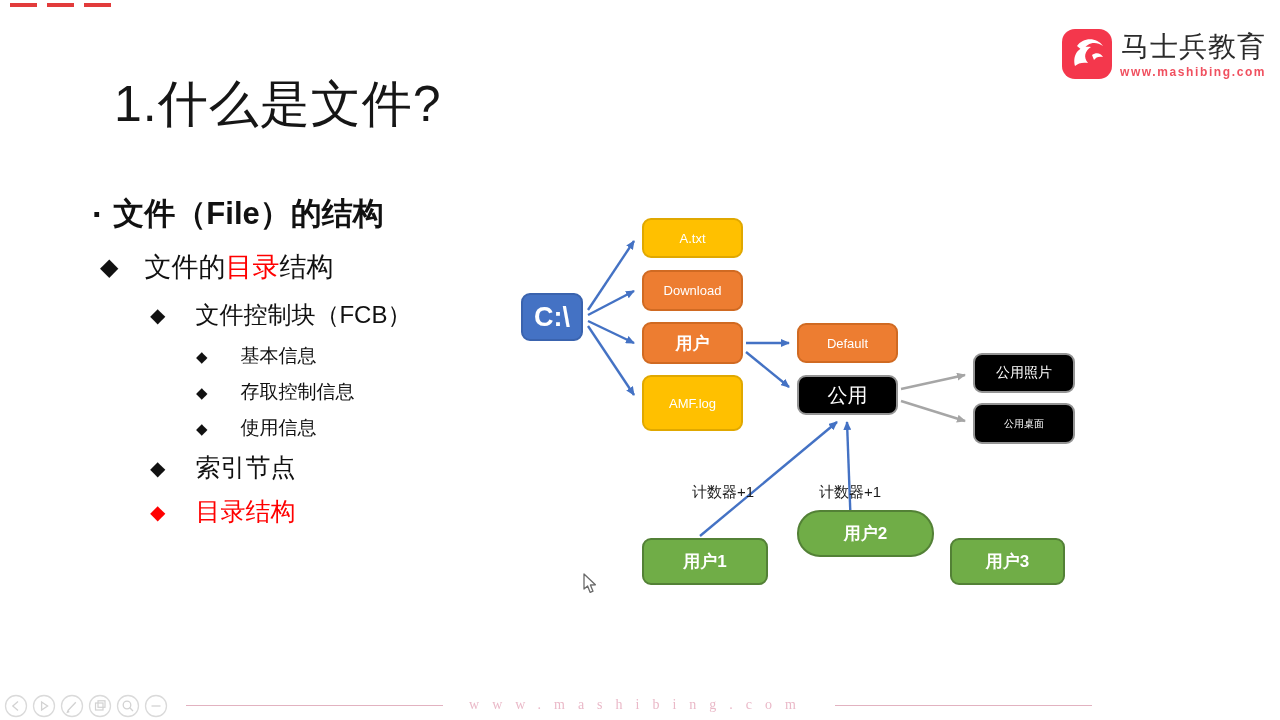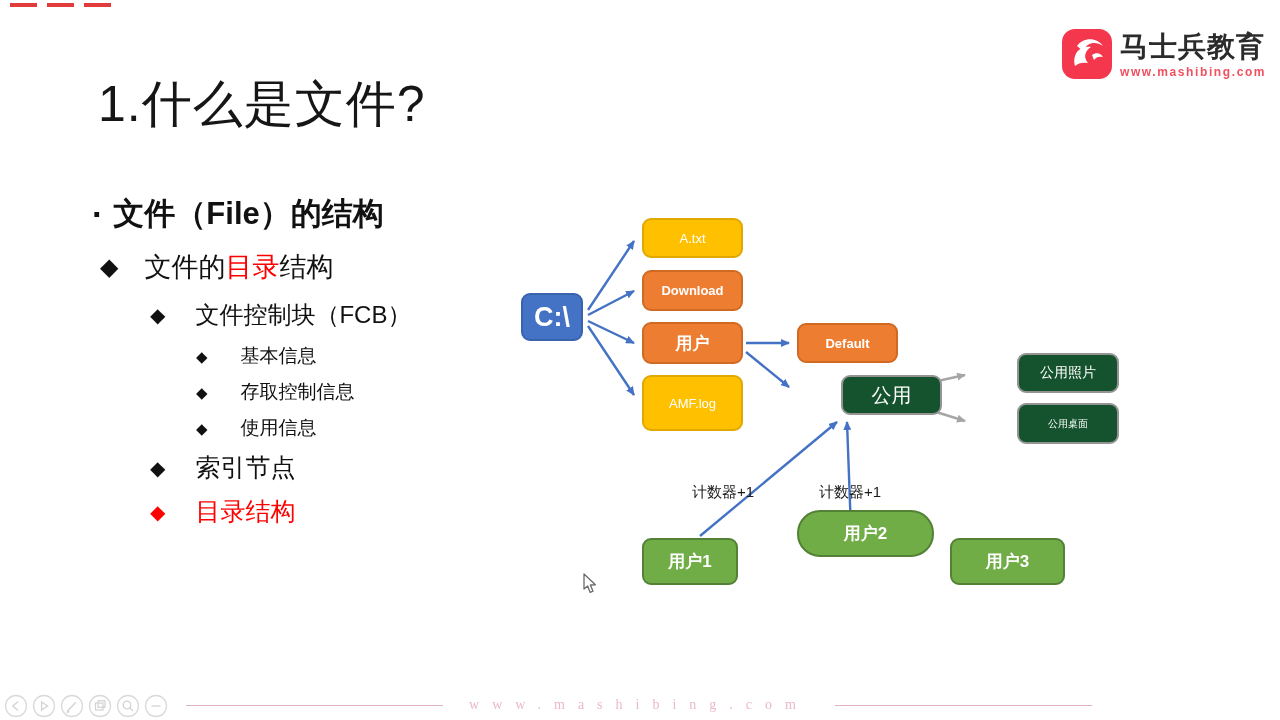--- a/index.html
+++ b/index.html
@@ -8,25 +8,25 @@
 
   
   .dash-row { position:absolute; left:10px; top:3px; display:flex; gap:10px; }
   .dash-row .dash { width:27px; height:4px; background:#e23b3b; }
 
   
   .logo { position:absolute; left:1062px; top:29px; display:flex; align-items:flex-start; }
   .logo-mark { width:50px; height:50px; background:#f4374c; border-radius:13px;
                display:flex; align-items:center; justify-content:center; }
   .logo-texts { margin-left:8px; padding-top:2px; }
-  .logo-brand { font-size:28px; font-weight:bold; color:#2b2b2b; letter-spacing:1px; line-height:32px; }
+  .logo-brand { font-size:28px; font-weight:normal; color:#2b2b2b; letter-spacing:1px; line-height:32px;text-align:right; }
   .logo-site  { font-size:12px; font-weight:bold; color:#f0505f; letter-spacing:1.6px; margin-top:2px; }
 
   
-  .slide-title { position:absolute; left:98px; top:74px; font-size:50px; color:#161616;
+  .slide-title { position:absolute; left:114px; top:74px; font-size:50px; color:#161616;
                  letter-spacing:1px; line-height:1.2; }
   .row { position:absolute; display:flex; align-items:center; color:#111; white-space:nowrap; }
   .diamond { color:#111; line-height:1; }
   .r1 { left:92px;  top:193px; font-size:31px; font-weight:bold; }
   .r1 .dotm { font-size:34px; margin-right:10px; }
   .r2 { left:100px; top:249px; font-size:27px; }
   .r2 .diamond { font-size:24px; margin-right:26px; }
   .r3 { left:150px; top:299px; font-size:24px; }
   .r3 .diamond { font-size:20px; margin-right:30px; }
   .r4 { left:196px; font-size:19px; }
@@ -36,34 +36,34 @@
   .r7 .diamond { font-size:20px; margin-right:30px; }
   .r8 { left:150px; top:495px; font-size:25px; color:#ff0000; }
   .r8 .diamond { font-size:20px; margin-right:30px; color:#ff0000; }
   .hl-red { color:#ff0000; }
 
   
   .node { position:absolute; border-radius:9px; color:#ffffff; display:flex;
           align-items:center; justify-content:center; font-size:13px; }
   .n-blue   { background:#4472c4; border:2px solid #3a63ae; }
   .n-yellow { background:#ffc000; border:2px solid #e0a800; }
-  .n-orange { background:#ed7d31; border:2px solid #d06a22;font-weight:bold; }
-  .n-gray   { background:#14532d; border:2px solid #949494;margin-left:44px; }
+  .n-orange { background:#ed7d31; border:2px solid #d06a22; }
+  .n-gray   { background:#000000; border:2px solid #949494; }
   .n-green  { background:#70ad47; border:2px solid #538136; font-weight:bold; font-size:17px; }
 
   .n-cdrive   { left:521px; top:293px; width:62px;  height:48px; font-size:27px; font-weight:600; }
   .n-atxt     { left:642px; top:218px; width:101px; height:40px; }
   .n-download { left:642px; top:270px; width:101px; height:41px; }
   .n-yonghu   { left:642px; top:322px; width:101px; height:42px; font-size:17px; font-weight:bold; }
   .n-amflog   { left:642px; top:375px; width:101px; height:56px; }
   .n-default  { left:797px; top:323px; width:101px; height:40px; }
   .n-gongyong { left:797px; top:375px; width:101px; height:40px; font-size:20px; }
   .n-zhaopian { left:973px; top:353px; width:102px; height:40px; font-size:14px; }
   .n-zhuomian { left:973px; top:403px; width:102px; height:41px; font-size:10px; }
-  .n-user1    { left:642px; top:538px; width:96px; height:47px; }
+  .n-user1    { left:642px; top:538px; width:126px; height:47px; }
   .n-user2    { left:797px; top:510px; width:137px; height:47px;border-radius:23px; }
   .n-user3    { left:950px; top:538px; width:115px; height:47px; }
 
   .counter { position:absolute; font-size:15px; color:#1a1a1a;margin-left:20px; }
   .counter1 { left:672px; top:483px; }
   .counter2 { left:799px; top:483px; }
 
   svg.arrows { position:absolute; left:0; top:0; pointer-events:none; }
 
   

